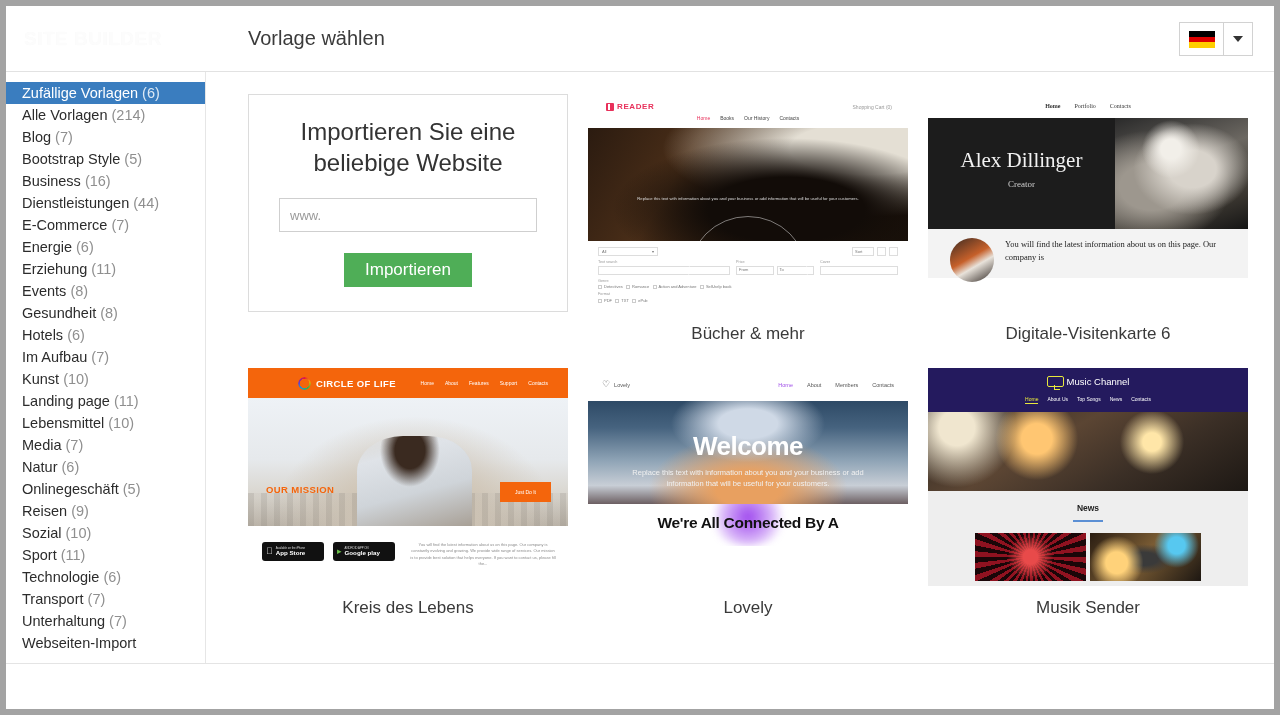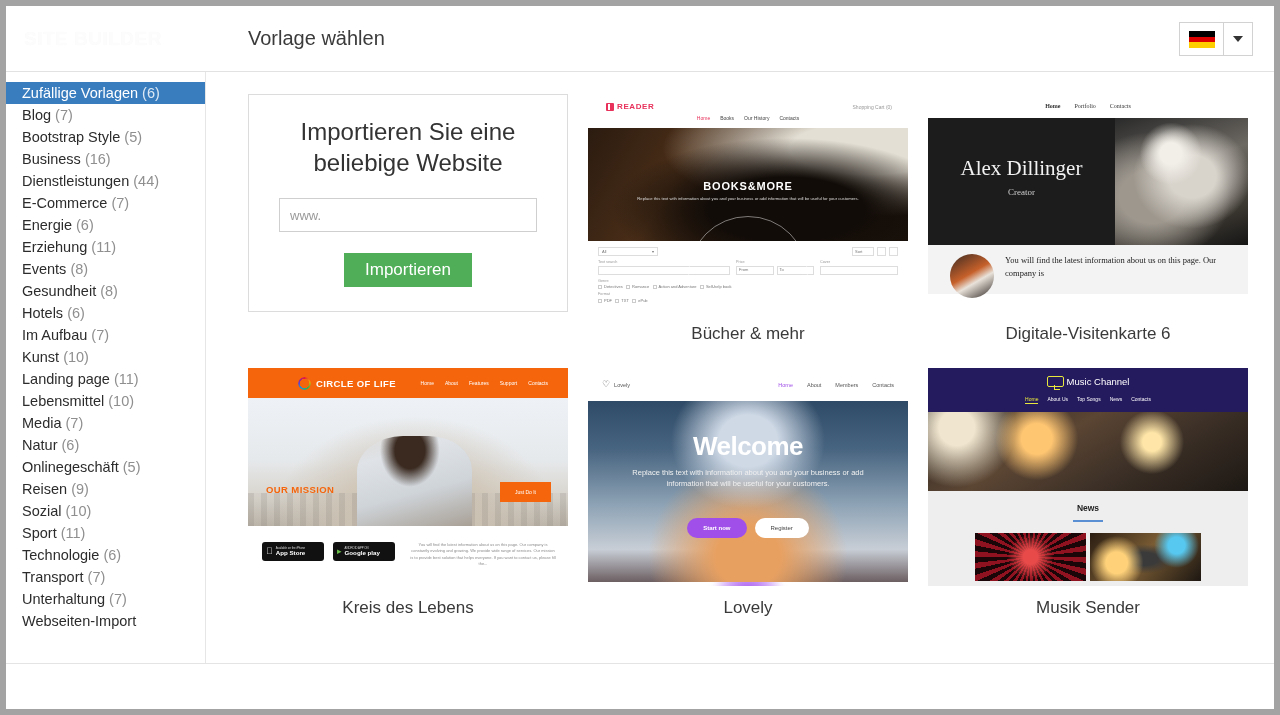--- a/index.html
+++ b/index.html
@@ -198,21 +198,21 @@
   .bm-form { background:#fff; padding:6px 10px; font-size:4px; color:#777;}
   .bm-row { display:flex; gap:6px; margin-bottom:4px; align-items:flex-end;}
   .bm-lbl { font-size:3.8px; color:#999; margin-bottom:1.5px;}
   .bm-inp { border:1px solid #ddd; height:9px; background:#fff;}
   .bm-chk { display:inline-block; width:4px;height:4px;border:1px solid #ccc; margin-right:2px; vertical-align:-1px;}
   .bm-btn { border:1px solid #ddd; height:9px; width:20px; display:inline-block;}
 
   
   .dv-nav { height:24px; background:#fff; display:flex; justify-content:center; align-items:center; gap:14px; font-size:6px; color:#333; font-family:"Liberation Serif", serif;}
   .dv-nav .on{font-weight:bold;}
-  .dv-hero { height:127px; background:#1c1c1c; display:flex; position:relative;}
+  .dv-hero { height:111px; background:#1c1c1c; display:flex; position:relative;}
   .dv-left { flex:1; display:flex; flex-direction:column; justify-content:center; align-items:center; padding-bottom:10px;}
   .dv-name { color:#f2f2f2; font-family:"Liberation Serif", serif; font-size:21px;}
   .dv-role { color:#cfcfcf; font-family:"Liberation Serif", serif; font-size:9px; margin-top:6px;}
   .dv-photo {
     width:133px;
     background:
       radial-gradient(circle at 42% 28%, #f2efe9 0 9%, rgba(242,239,233,0) 26%),
       radial-gradient(ellipse at 58% 46%, #d8d3cb 0 22%, rgba(216,211,203,0) 54%),
       radial-gradient(ellipse at 28% 62%, #9d978e 0 24%, rgba(157,151,142,0) 58%),
       linear-gradient(160deg,#2a2a2a 0%, #6c6862 42%, #39352f 78%, #151515 100%);
@@ -246,21 +246,21 @@
   .store-badge .sb-lg { font-size:6.2px; display:block; font-weight:bold;}
   .cl-ptxt { flex:1; font-size:4px; color:#8c8c8c; line-height:1.6; text-align:center; padding-left:6px;}
 
   
   .lv-nav { height:33px; background:#fff; display:flex; align-items:center; padding:0 14px;}
   .lv-brand { display:flex; align-items:center; gap:4px; font-size:5.5px; color:#555;}
   .lv-heart { font-size:9px; color:#5b5b5b; line-height:1;}
   .lv-menu { margin-left:auto; display:flex; gap:14px; font-size:5.5px; color:#555;}
   .lv-menu .on{ color:#a050e8; }
   .lv-hero {
-    height:181px;
+    height:103px;
     position:relative;
     background:
       radial-gradient(ellipse at 50% 22%, #cfd9e6 0 13%, rgba(207,217,230,0) 34%),
       radial-gradient(ellipse at 50% 86%, #e8a060 0 14%, rgba(232,160,96,0) 44%),
       linear-gradient(to bottom, #2e4a66 0%, #46637f 26%, #8fa4b6 58%, #c8ced6 82%, #6c5f62 100%);
   }
   .lv-w { position:absolute; left:0; right:0; top:30px; text-align:center; color:#fff; font-size:26px; font-weight:bold; letter-spacing:-.5px;}
   .lv-sub { position:absolute; left:11%; right:11%; top:66px; text-align:center; color:#f0f0f0; font-size:7.5px; line-height:1.52;}
   .lv-btns { position:absolute; left:0; right:0; top:117px; display:flex; justify-content:center; gap:8px;}
   .lv-b1 { background:#a050e8; color:#fff; font-size:6px; padding:7px 16px; border-radius:20px; font-weight:bold;}
@@ -319,20 +319,21 @@
         <span class="caret"></span>
       </div>
     </div>
   </div>
 
   <div class="body-wrap">
 
     <div class="sidebar">
       <div id="sidebar-list">
           <div class="side-item active"><span>Zufällige Vorlagen</span> <span class="cnt">(6)</span></div>
+          <div class="side-item"><span>Alle Vorlagen</span> <span class="cnt">(214)</span></div>
           <div class="side-item"><span>Blog</span> <span class="cnt">(7)</span></div>
           <div class="side-item"><span>Bootstrap Style</span> <span class="cnt">(5)</span></div>
           <div class="side-item"><span>Business</span> <span class="cnt">(16)</span></div>
           <div class="side-item"><span>Dienstleistungen</span> <span class="cnt">(44)</span></div>
           <div class="side-item"><span>E-Commerce</span> <span class="cnt">(7)</span></div>
           <div class="side-item"><span>Energie</span> <span class="cnt">(6)</span></div>
           <div class="side-item"><span>Erziehung</span> <span class="cnt">(11)</span></div>
           <div class="side-item"><span>Events</span> <span class="cnt">(8)</span></div>
           <div class="side-item"><span>Gesundheit</span> <span class="cnt">(8)</span></div>
           <div class="side-item"><span>Hotels</span> <span class="cnt">(6)</span></div>
@@ -378,21 +379,20 @@
               <div class="bm-cart">Shopping Cart (0)</div>
               <div class="bm-menu">
                 <span class="on">Home</span>
                 <span>Books</span>
                 <span>Our History</span>
                 <span>Contacts</span>
               </div>
             </div>
             <div class="bm-hero">
               <div class="bm-circ"></div>
-              <div class="bm-hero-t">BOOKS&amp;MORE</div>
               <div class="bm-hero-s">Replace this text with information about you and your business or add information that will be useful for your customers.</div>
             </div>
             <div class="bm-form">
               <div class="bm-row">
                 <div class="bm-inp" style="width:60px;display:flex;align-items:center;padding:0 3px;justify-content:space-between;">
                   <span>All</span>
                     <span>▾</span>
                 </div>
                 <div style="margin-left:auto;display:flex;gap:3px;align-items:center;">
                   <div class="bm-inp" style="width:22px;display:flex;align-items:center;padding:0 2px;">

